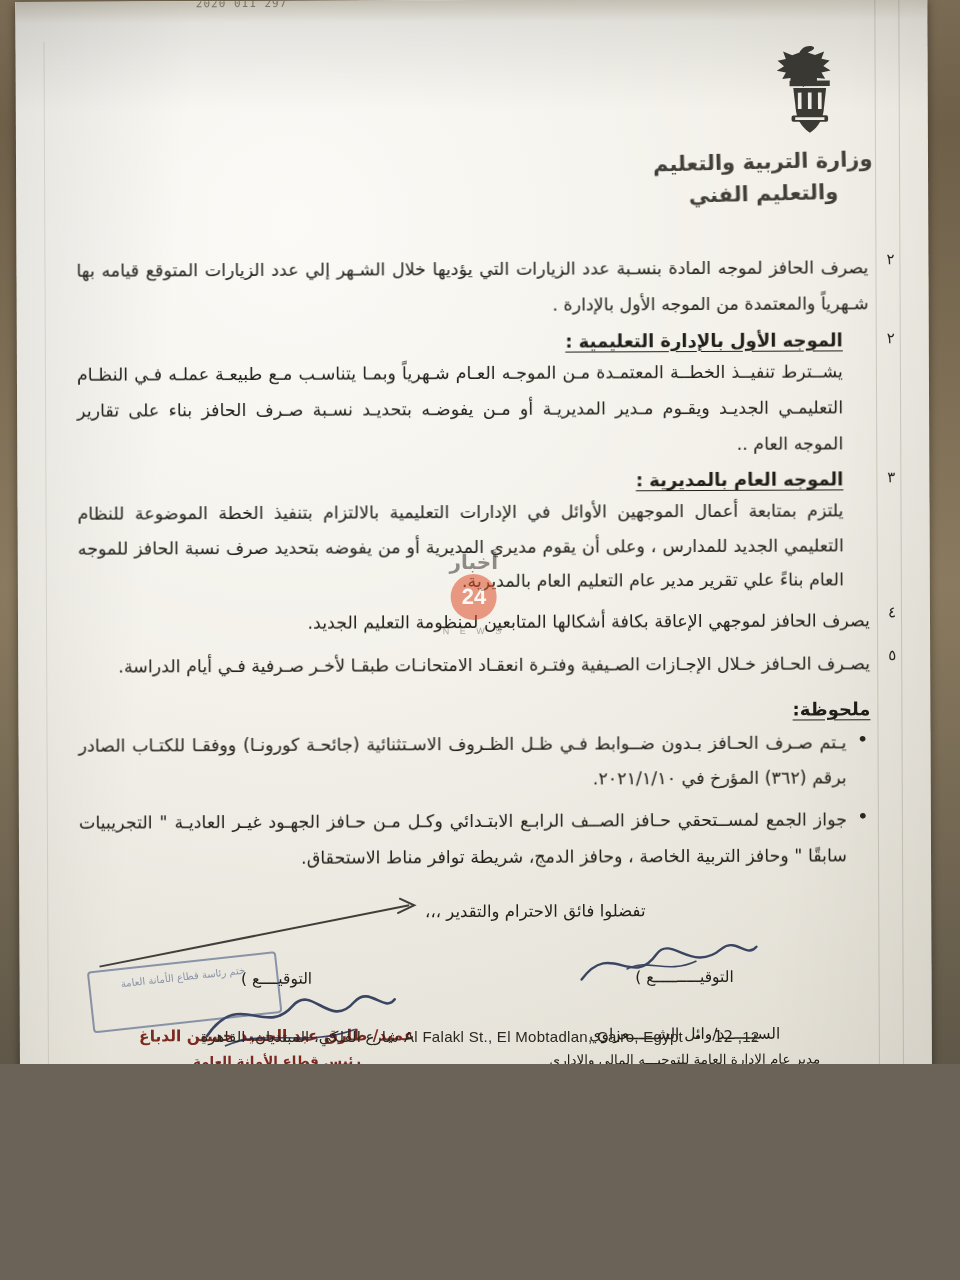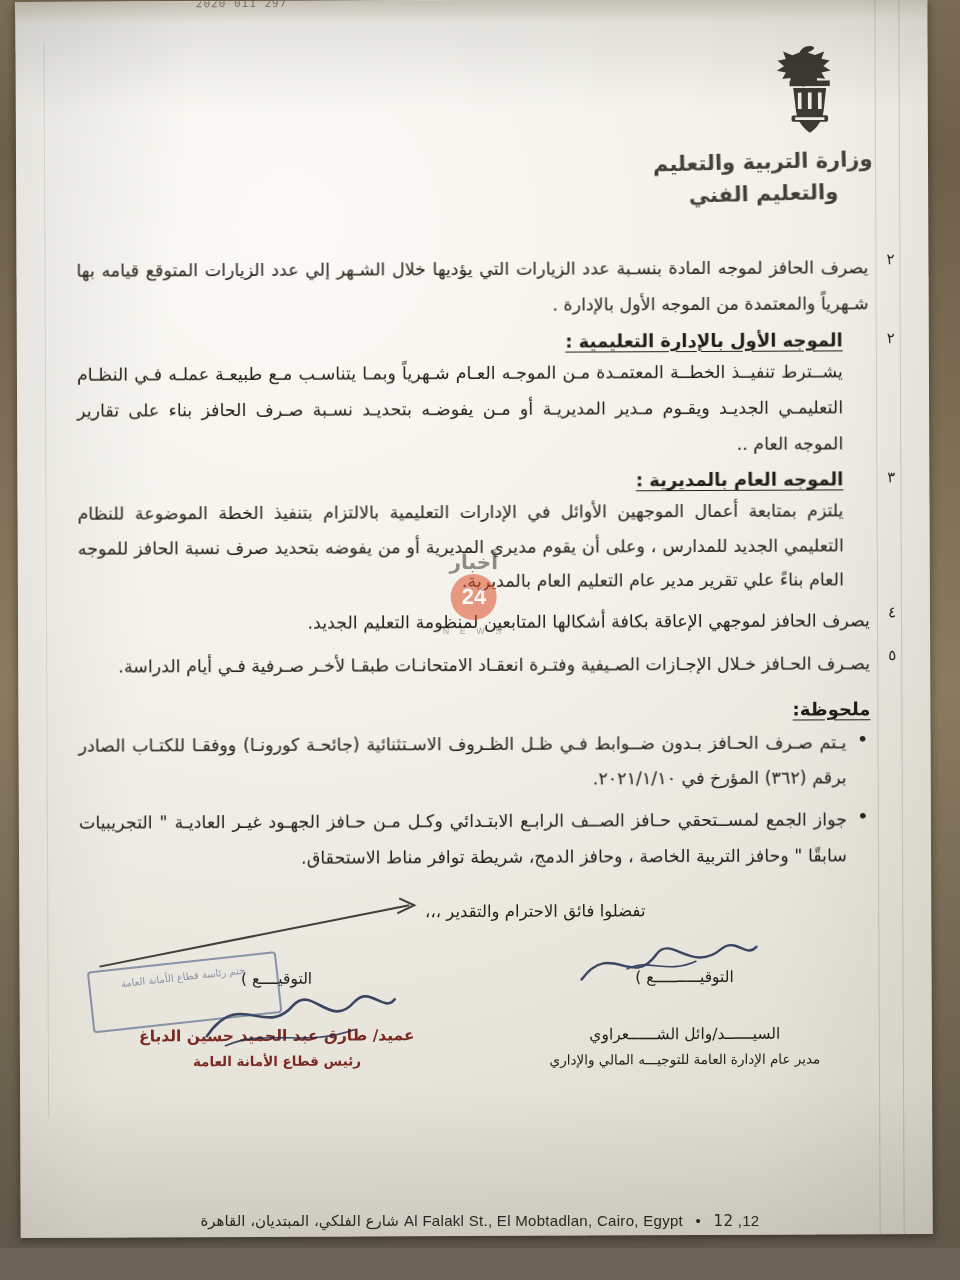--- a/index.html
+++ b/index.html
@@ -13,21 +13,21 @@
     width: 960px;
     height: 1280px;
     overflow: hidden;
     font-family: "DejaVu Sans", "Liberation Sans", sans-serif;
   }
 
   
   .scan {
     position: relative;
     width: 960px;
-    height: 1248px;
+    height: 1064px;
     background:
       linear-gradient(180deg, #7a6b54 0%, #6e5f49 12%, #8a7a5f 55%, #5f5748 100%);
     overflow: hidden;
   }
   .page {
     position: absolute;
     left: 18px;
     top: 0px;
     width: 912px;
     height: 1236px;

